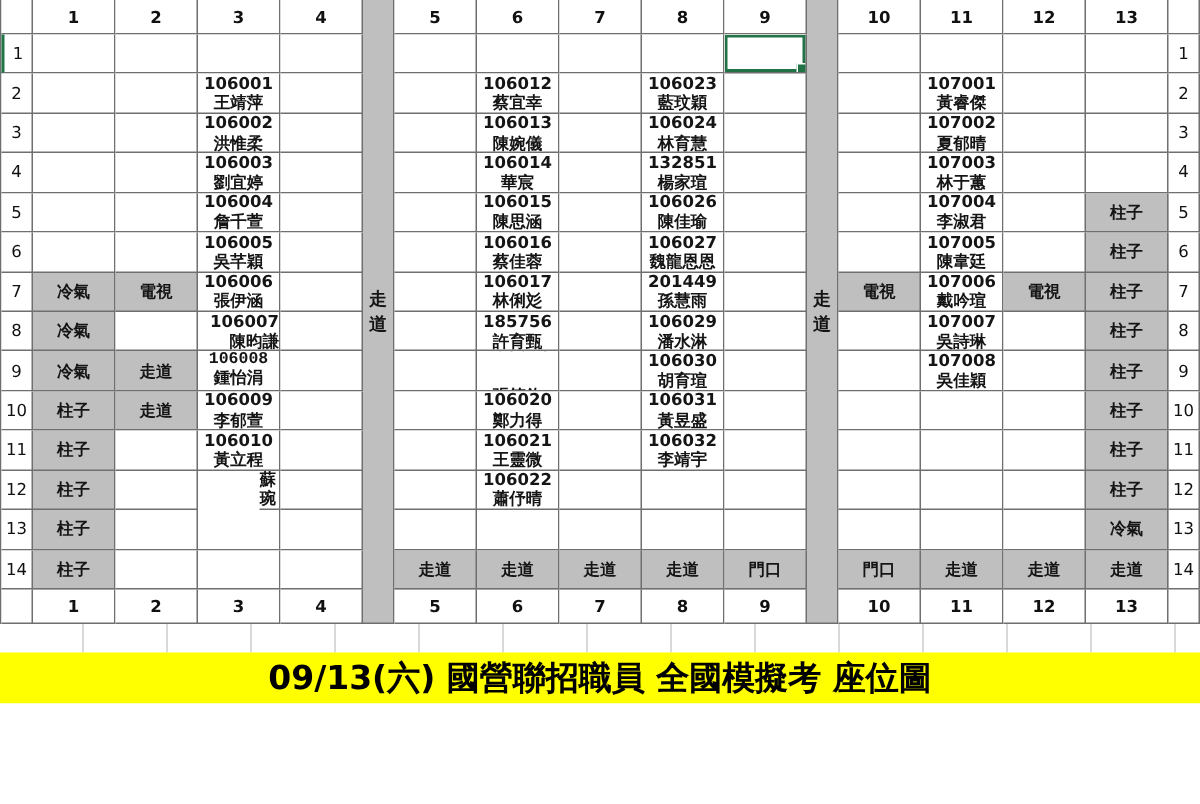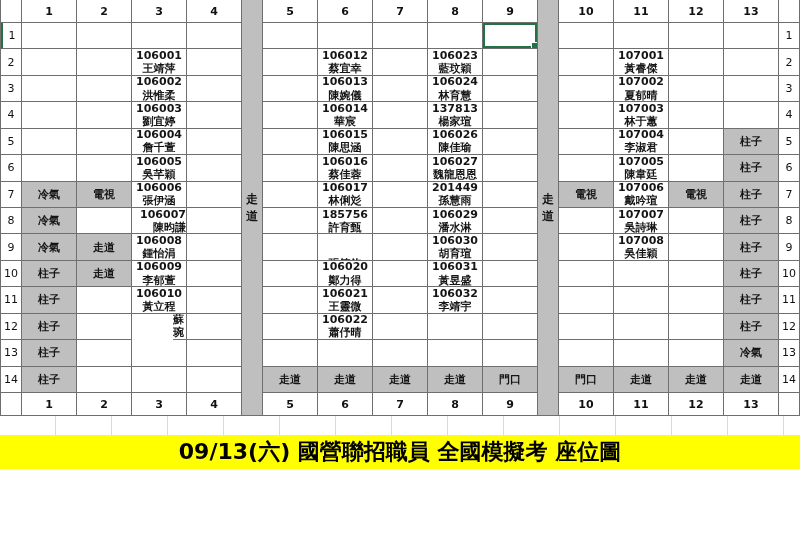--- a/index.html
+++ b/index.html
@@ -162,21 +162,21 @@
         <div class="seat-name">劉宜婷</div>
       </div>
       <div class="cell " style="grid-area: 5 / 5;"></div>
       <div class="cell " style="grid-area: 5 / 7;"></div>
       <div class="cell " style="grid-area: 5 / 8;">
         <div class="seat-id">106014</div>
         <div class="seat-name">華宸</div>
       </div>
       <div class="cell " style="grid-area: 5 / 9;"></div>
       <div class="cell " style="grid-area: 5 / 10;">
-        <div class="seat-id">137813</div>
+        <div class="seat-id">132851</div>
         <div class="seat-name">楊家瑄</div>
       </div>
       <div class="cell " style="grid-area: 5 / 11;"></div>
       <div class="cell " style="grid-area: 5 / 13;"></div>
       <div class="cell " style="grid-area: 5 / 14;">
         <div class="seat-id">107003</div>
         <div class="seat-name">林于蕙</div>
       </div>
       <div class="cell " style="grid-area: 5 / 15;"></div>
       <div class="cell " style="grid-area: 5 / 16;"></div>
@@ -285,21 +285,21 @@
       <div class="cell " style="grid-area: 9 / 14;">
         <div class="seat-id">107007</div>
         <div class="seat-name">吳詩琳</div>
       </div>
       <div class="cell " style="grid-area: 9 / 15;"></div>
       <div class="cell gray label" style="grid-area: 9 / 16;">柱子</div>
       <div class="cell rownum" style="grid-area: 10 / 1;">9</div>
       <div class="cell rownum" style="grid-area: 10 / 17;">9</div>
       <div class="cell gray label" style="grid-area: 10 / 2;">冷氣</div>
       <div class="cell gray label" style="grid-area: 10 / 3;">走道</div>
-      <div class="cell " style="grid-area: 10 / 4;">
+      <div class="cell " style="grid-area: 10 / 4; font-family: Liberation Mono, monospace;">
         <div class="seat-id">106008</div>
         <div class="seat-name">鍾怡涓</div>
       </div>
       <div class="cell " style="grid-area: 10 / 5;"></div>
       <div class="cell " style="grid-area: 10 / 7;"></div>
       <div class="cell " style="grid-area: 10 / 8; gap: 20px;">
         <div class="seat-id">106019</div>
         <div class="seat-name">張筑鈞</div>
       </div>
       <div class="cell " style="grid-area: 10 / 9;"></div>

